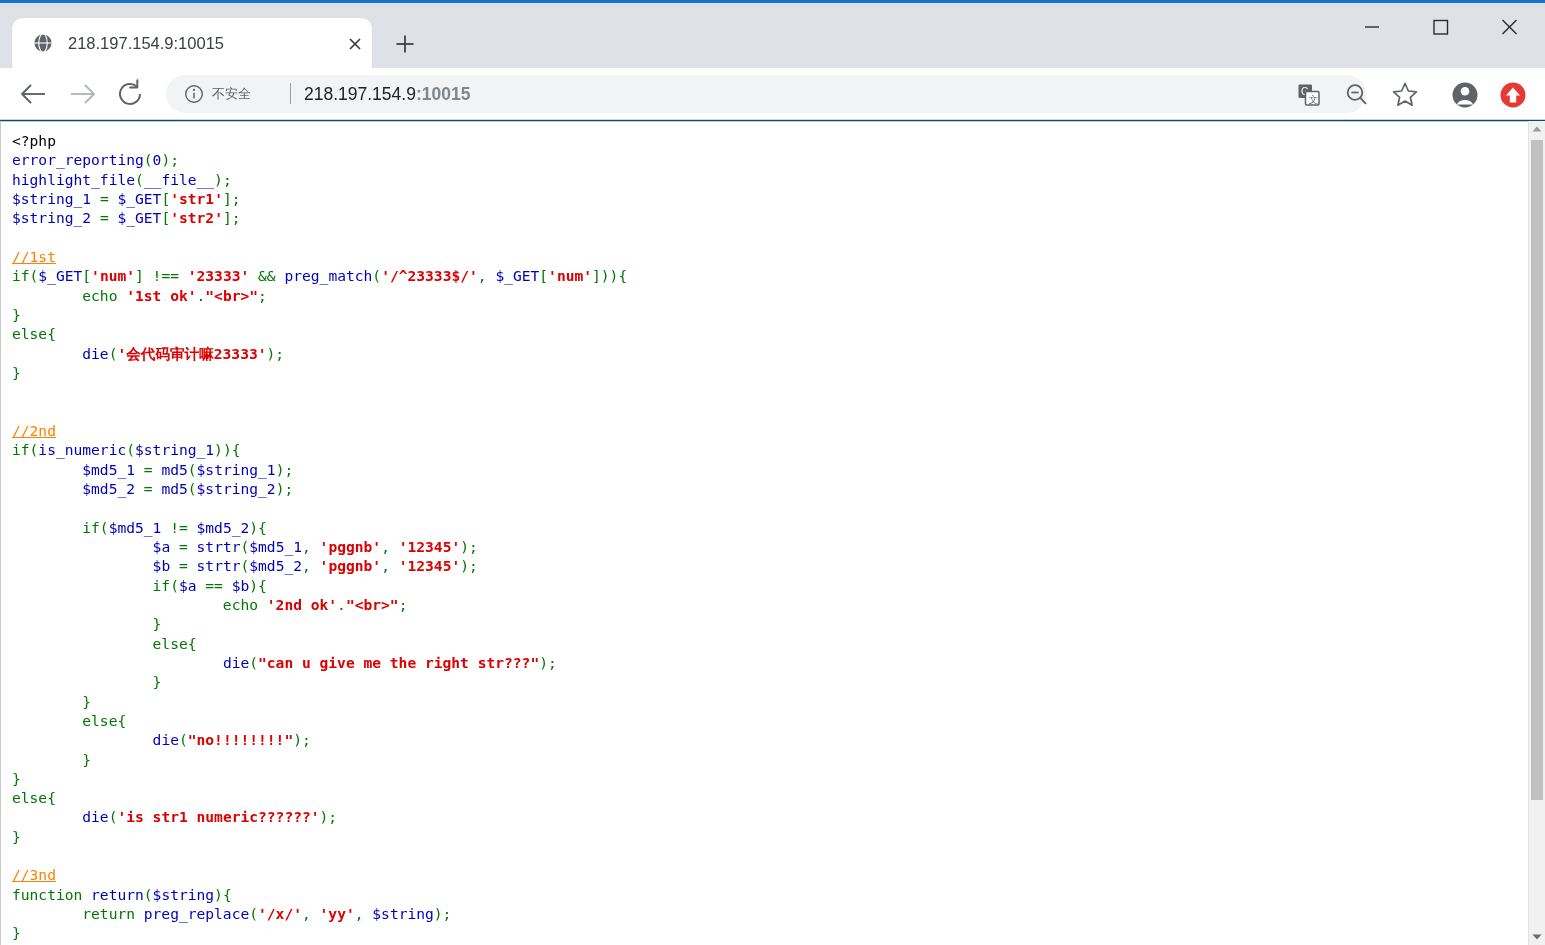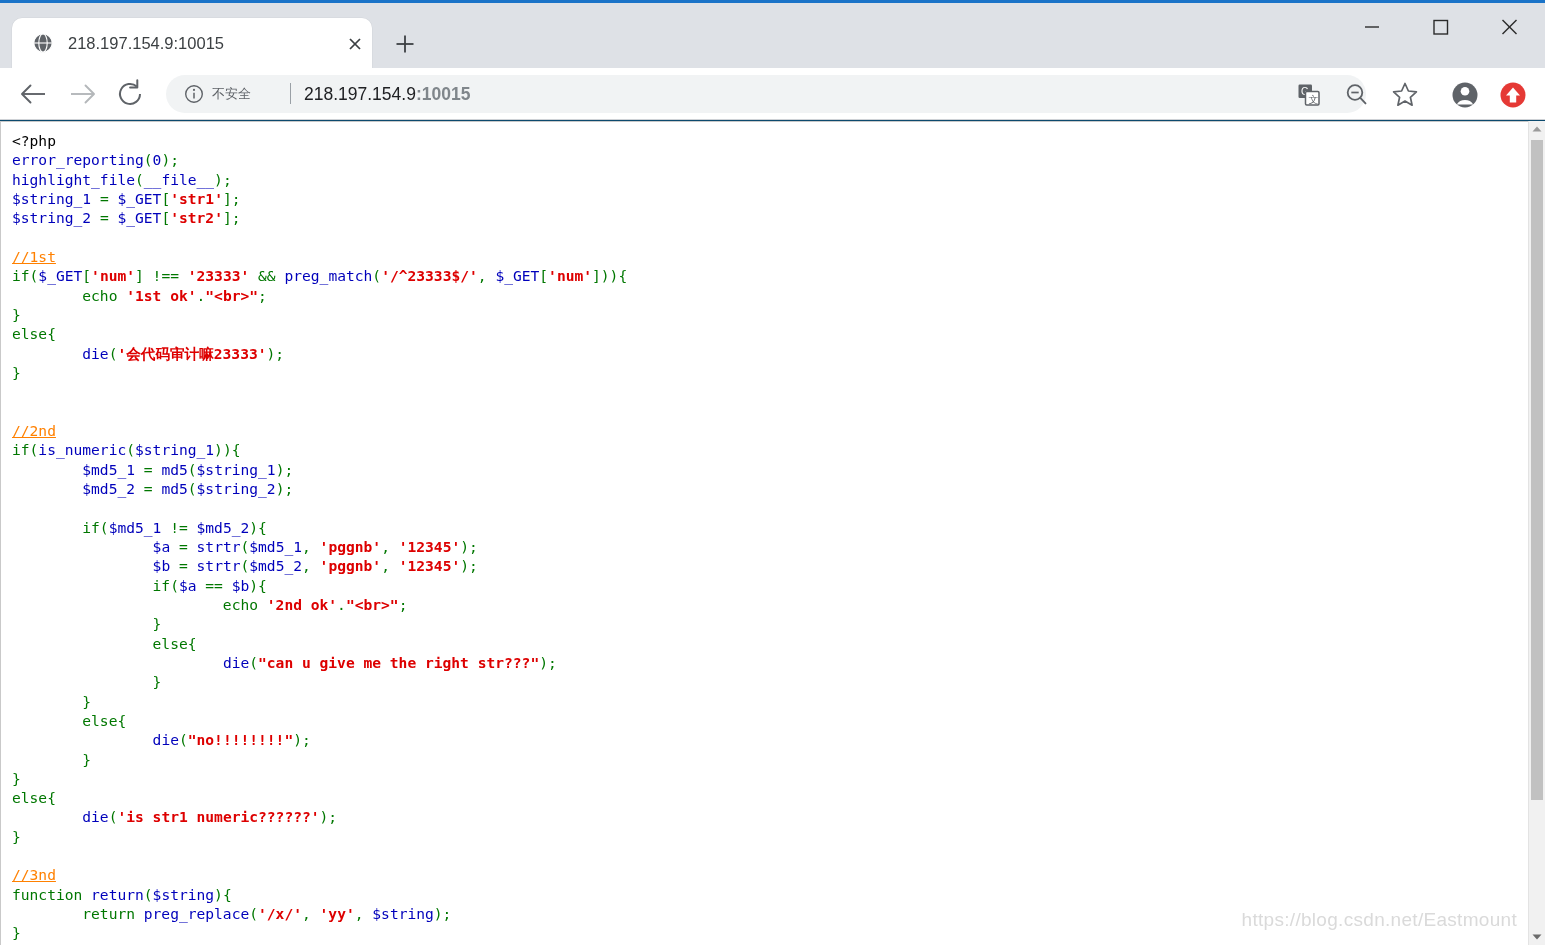--- a/index.html
+++ b/index.html
@@ -421,21 +421,20 @@
 else{
         </span><span class="c-default">die</span><span class="c-keyword">(</span><span class="c-string">'is str1 numeric??????'</span><span class="c-keyword">);
 }
 
 </span><span class="c-comment">//3nd
 </span><span class="c-keyword">function </span><span class="c-default">return</span><span class="c-keyword">(</span><span class="c-default">$string</span><span class="c-keyword">){
         return </span><span class="c-default">preg_replace</span><span class="c-keyword">(</span><span class="c-string">'/x/'</span><span class="c-keyword">,</span> <span class="c-string">'yy'</span><span class="c-keyword">,</span> <span class="c-default">$string</span><span class="c-keyword">);
 }</span></pre>
     </div>
 
-    <div class="watermark">https://blog.csdn.net/Eastmount</div>
   </div>
 
   <div class="scrollbar">
     <span class="sb-arrow up">
       <svg width="16" height="17" viewBox="0 0 16 17">
         <polygon points="8,5.5 12.5,10.5 3.5,10.5" fill="#9a9a9a"></polygon>
       </svg>
     </span>
     <div class="sb-thumb"></div>
     <span class="sb-arrow down">

